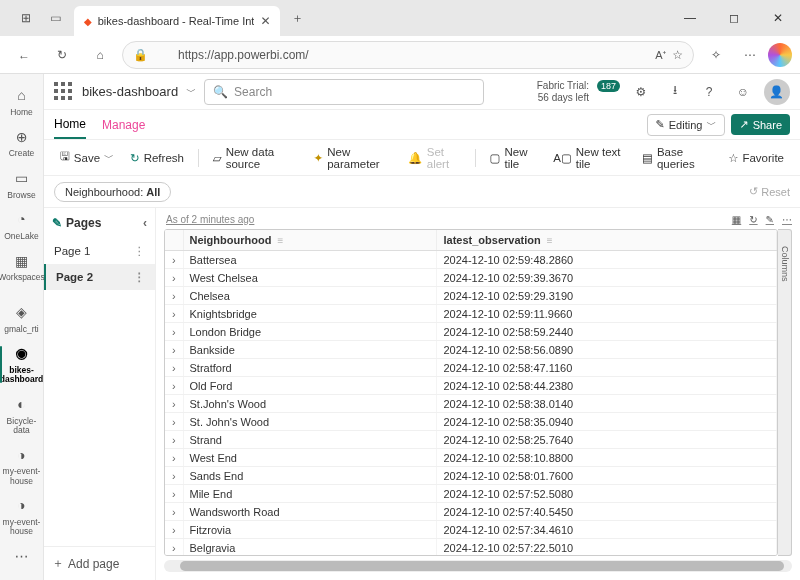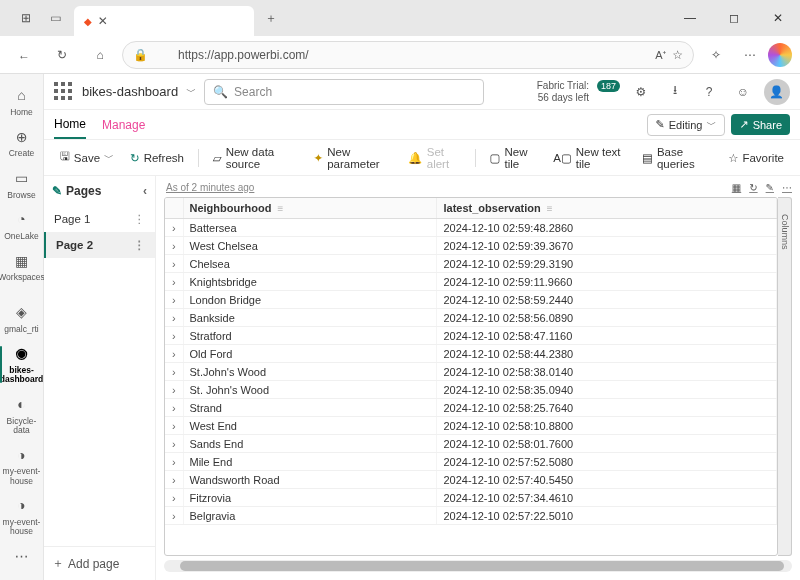--- a/index.html
+++ b/index.html
@@ -78,20 +78,21 @@
 </head>
 <body>
 
 <div class="titlebar">
   <div class="titlebar-left">
     <div class="tb-icon">⊞</div>
     <div class="tb-icon">▭</div>
   </div>
   <div class="tab">
     <span class="tab-icon">◆</span>
+    <span class="tab-title">bikes-dashboard - Real-Time Int</span>
     <span class="tab-close">✕</span>
   </div>
   <div class="newtab">＋</div>
   <div class="win-controls">
     <div class="win-btn">—</div>
     <div class="win-btn">◻</div>
     <div class="win-btn">✕</div>
   </div>
 </div>
 
@@ -245,20 +246,27 @@
       <div class="tb-item">
           <span>▤</span>
           <span>Base queries</span>
         </div>
       <div class="tb-item">
           <span>☆</span>
           <span>Favorite</span>
         </div>
     </div>
 
+    <div class="filter-row">
+      <div class="filter-pill"><span>Neighbourhood:</span> <b>All</b></div>
+      <div class="reset">
+          <span>↺</span>
+          <span>Reset</span>
+        </div>
+    </div>
 
     <div class="content">
       <div class="pages-panel">
         <div class="pages-hdr">
           <span style="color:#0f7b6c;">✎</span>
           <span>Pages</span>
           <span class="collapse">‹</span>
         </div>
         <div class="page-item">
             <span>Page 1</span>

